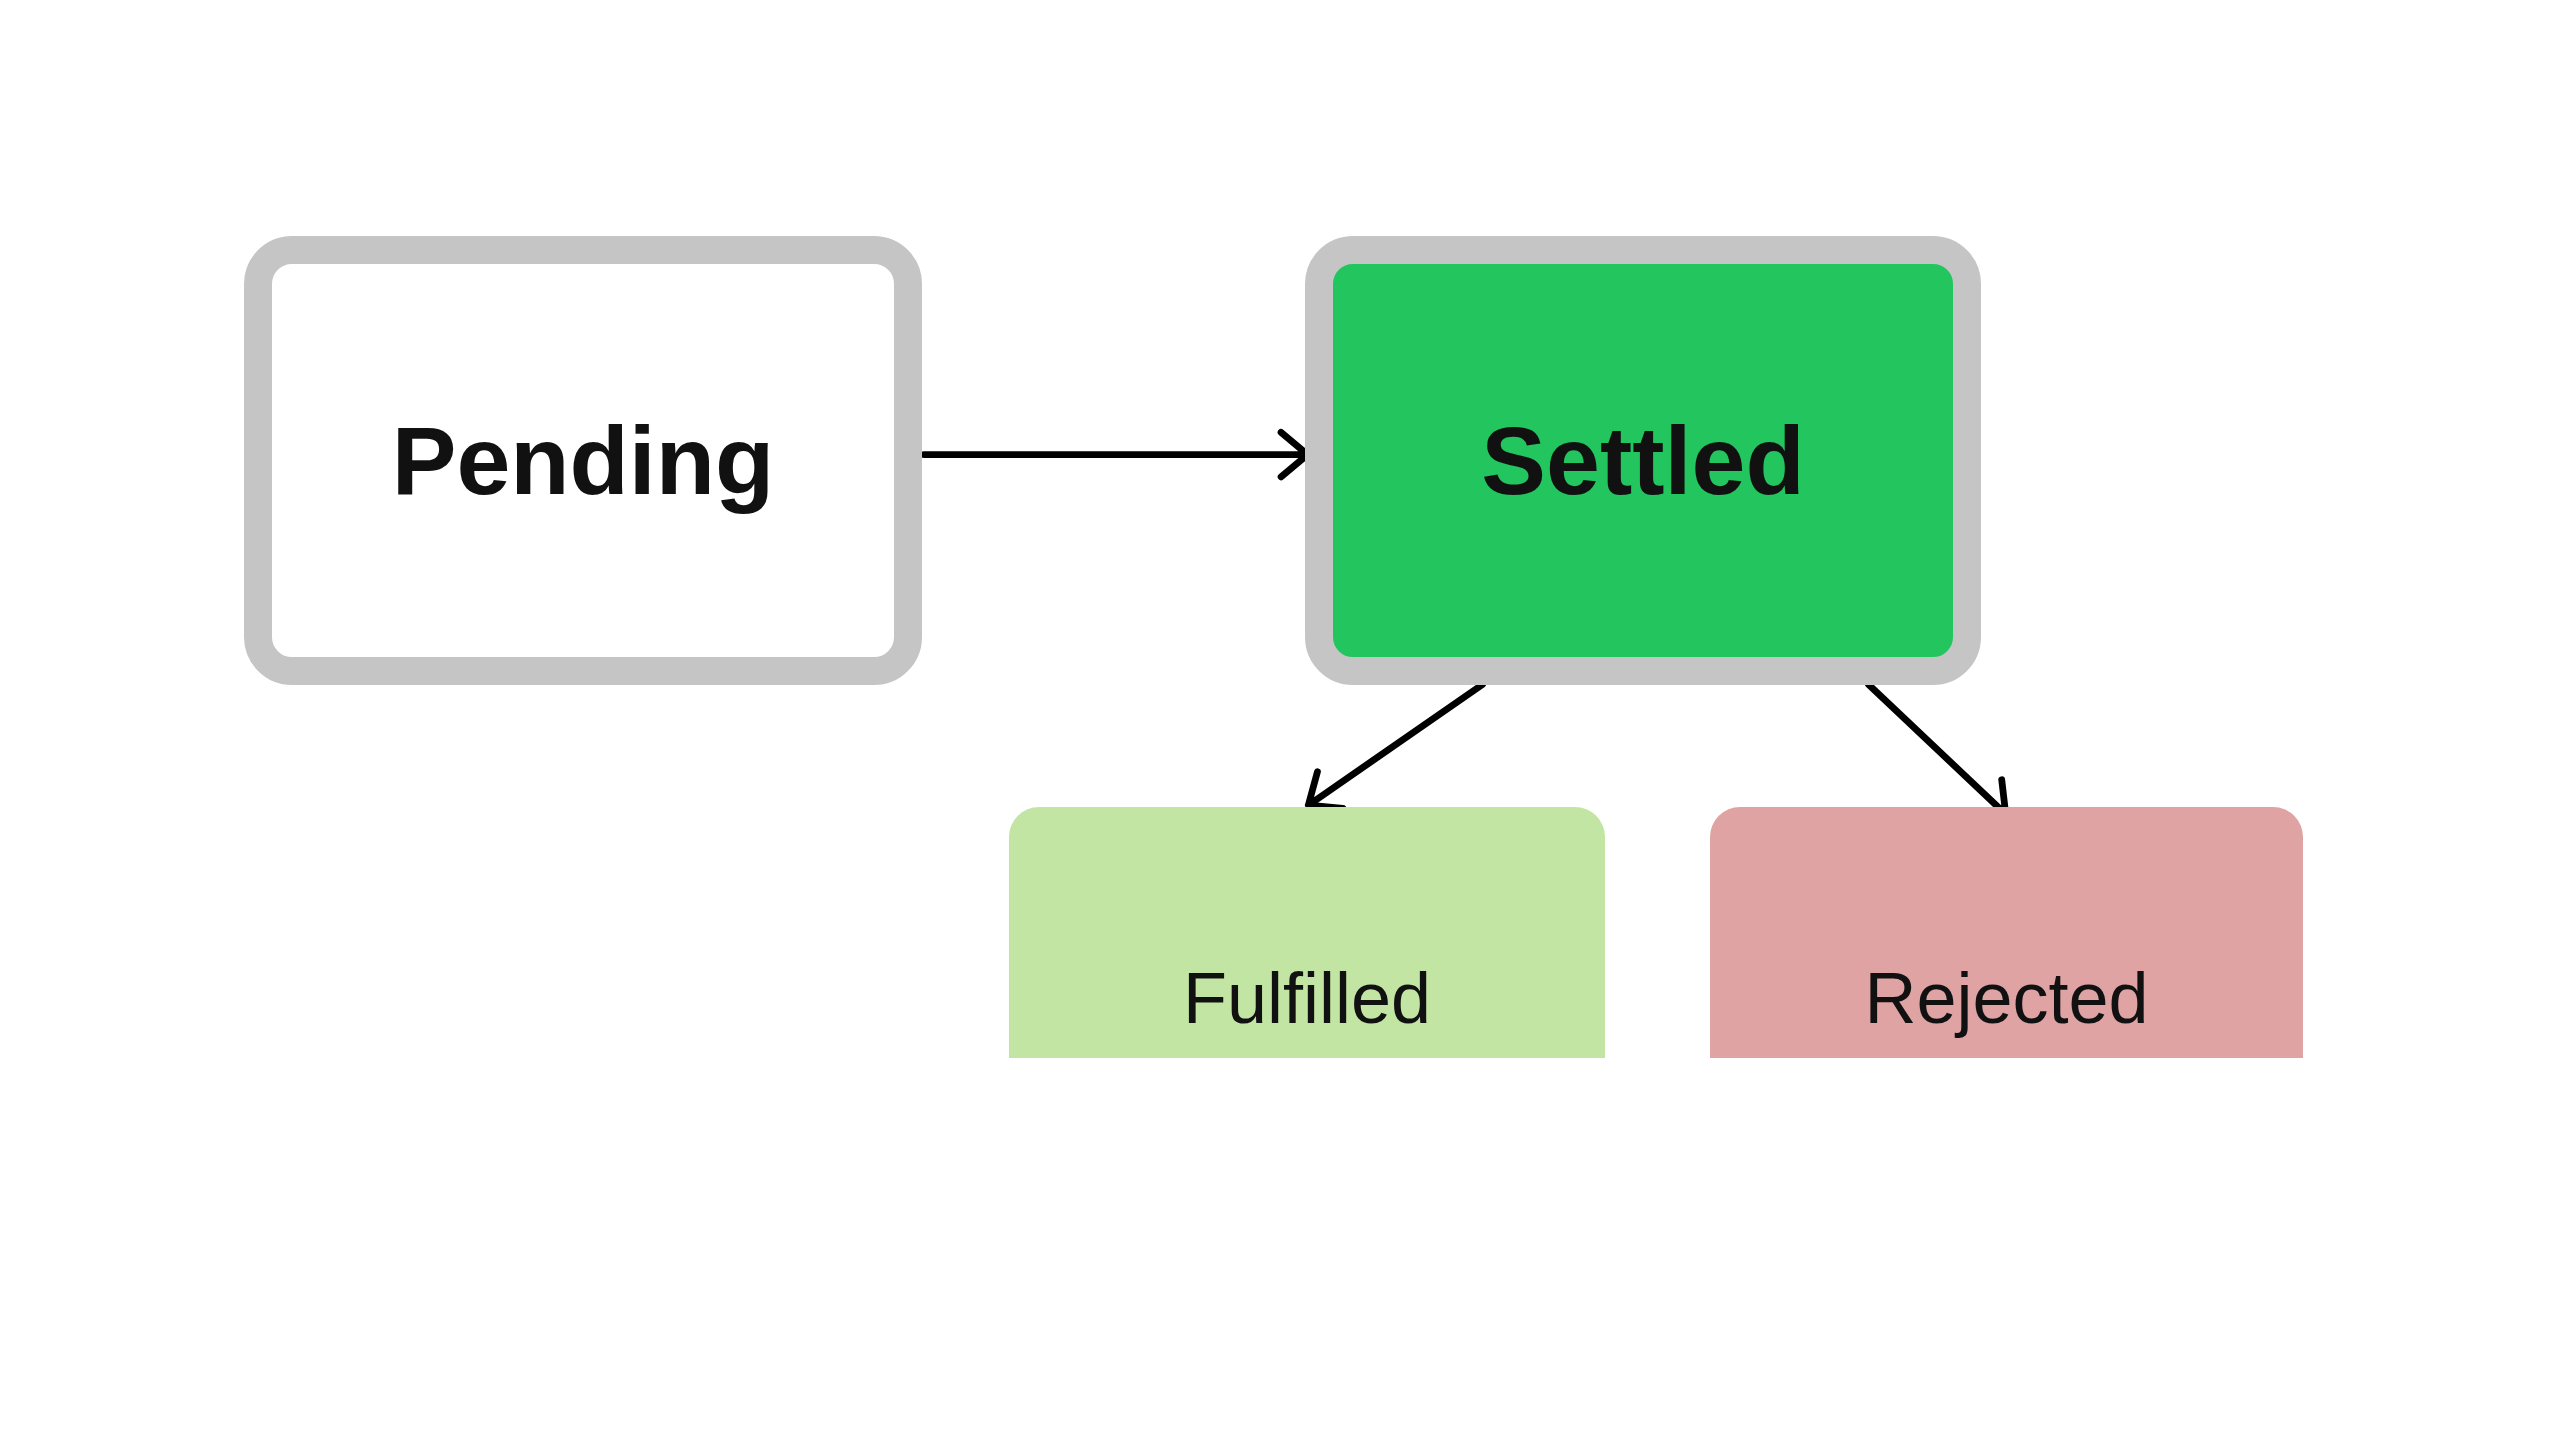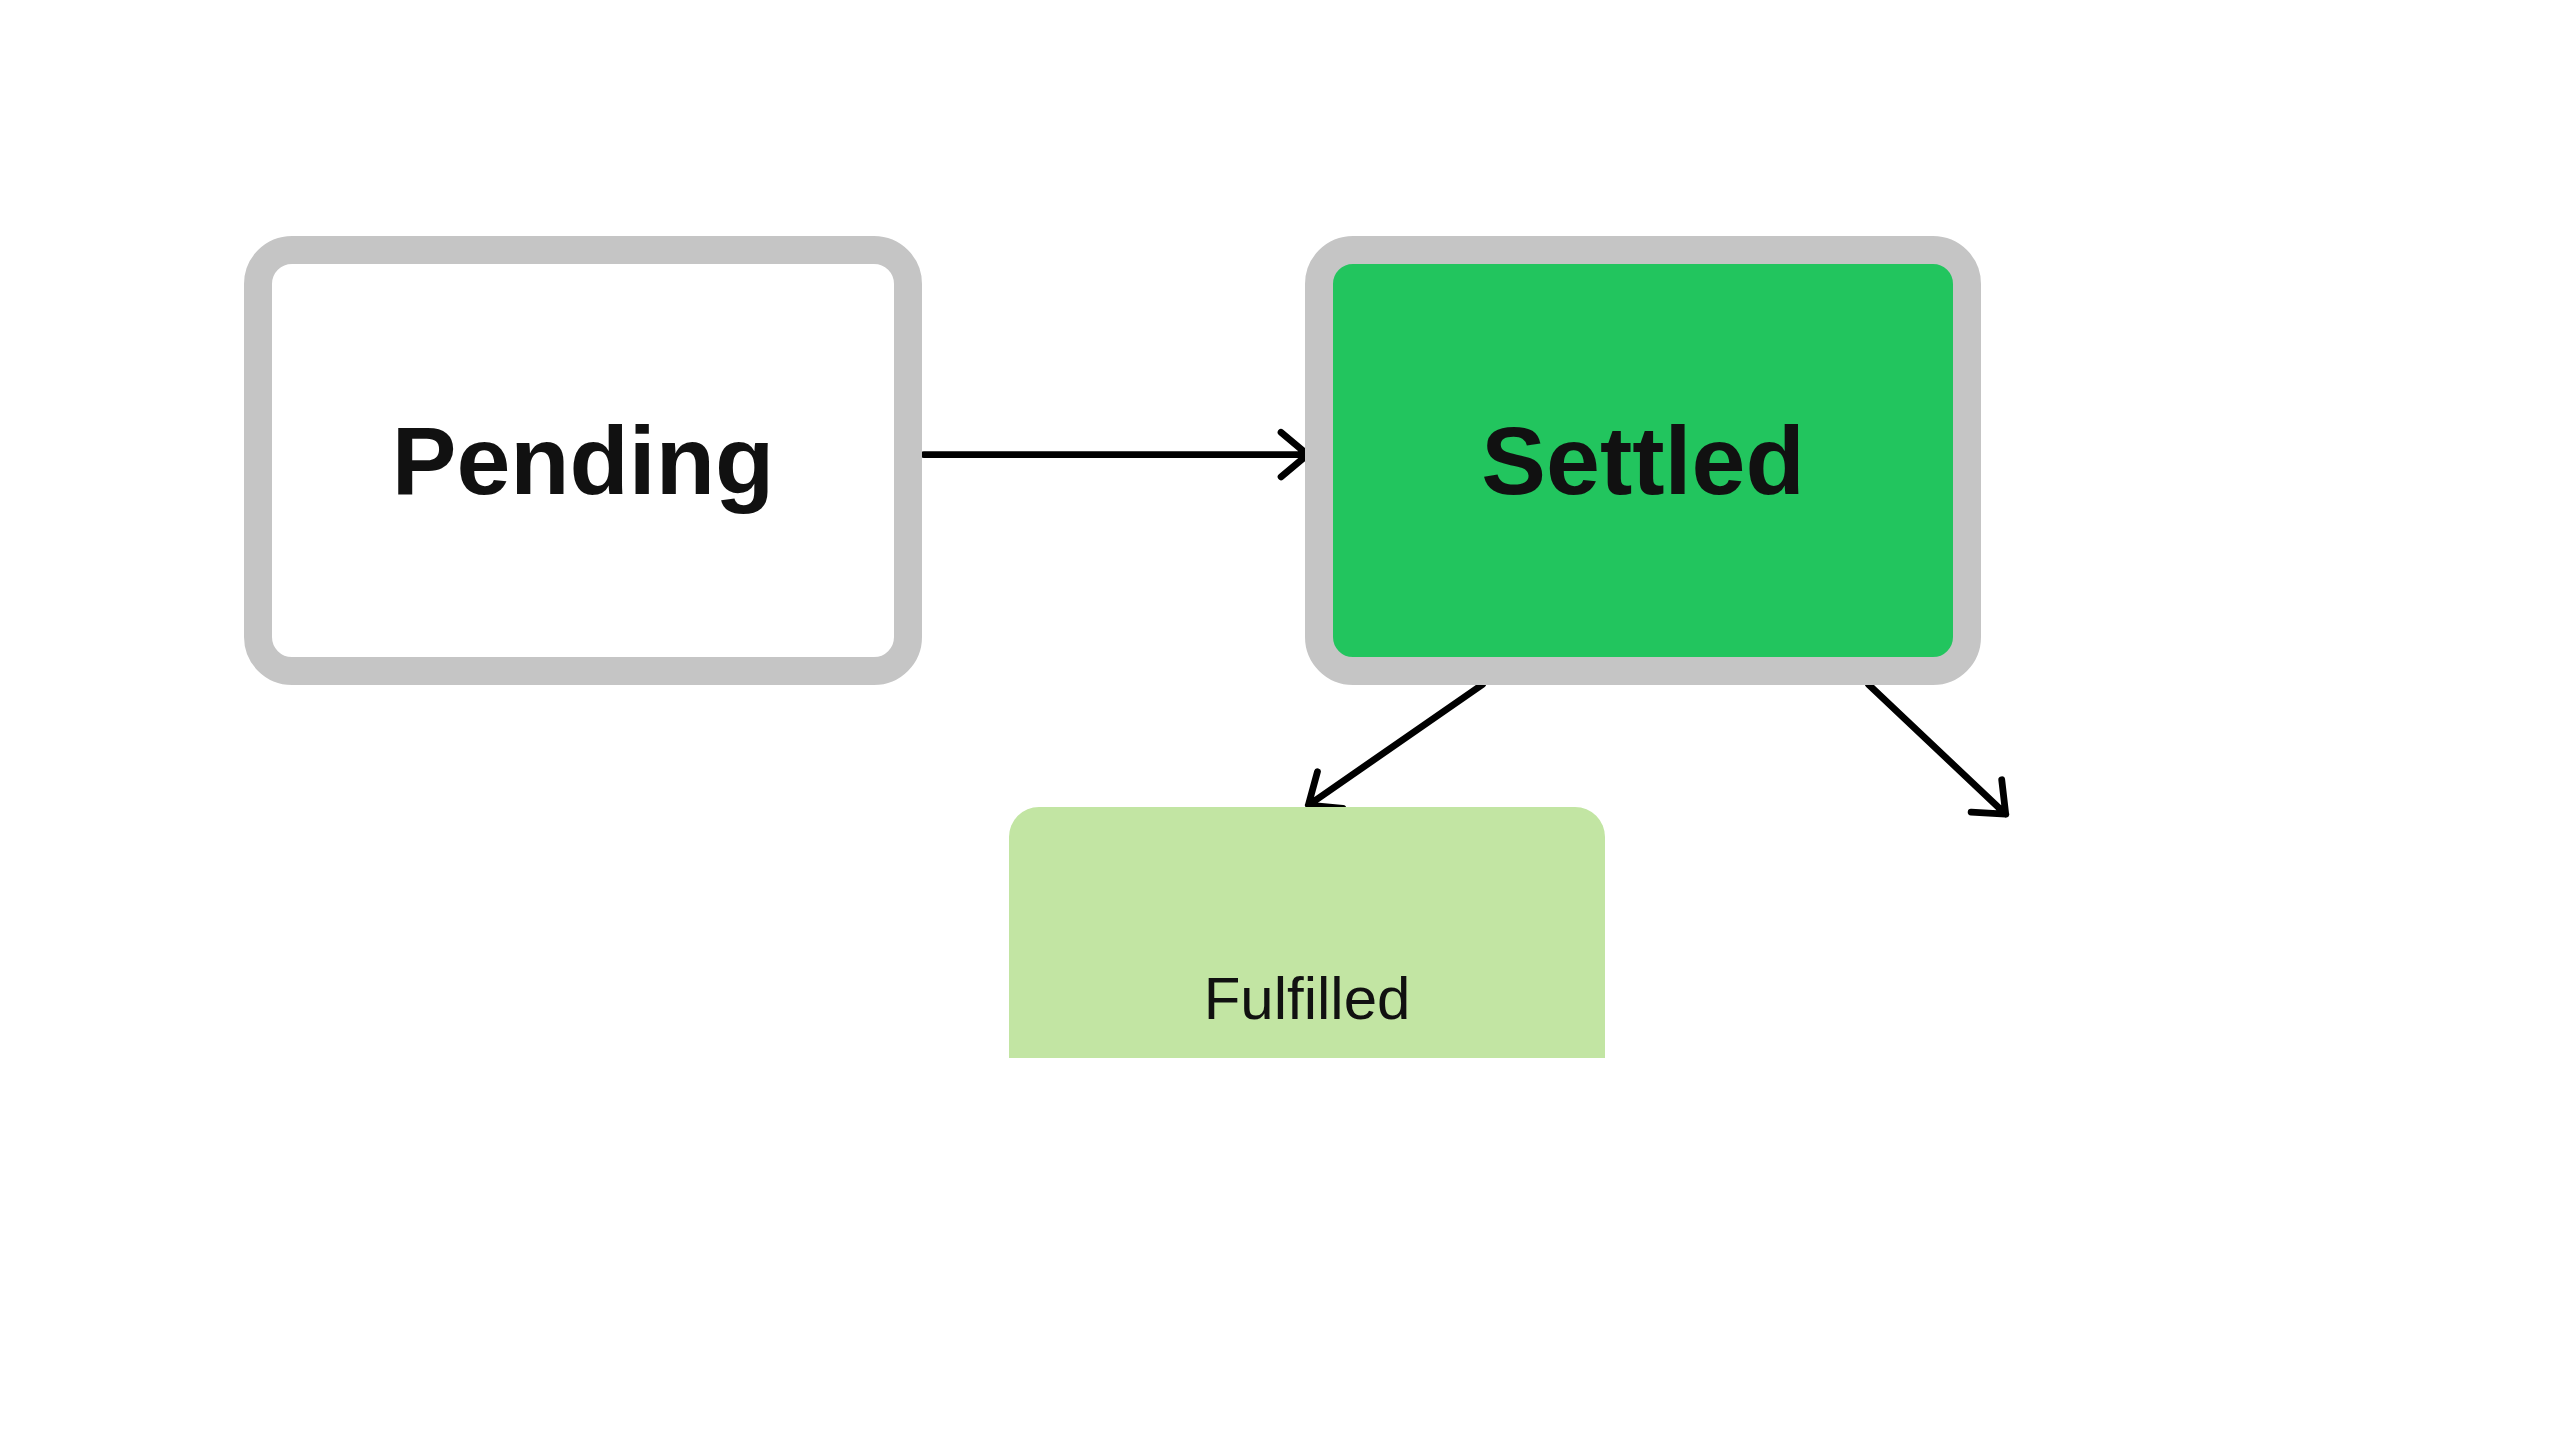--- a/index.html
+++ b/index.html
@@ -37,21 +37,21 @@
     border-width: 28px;
     border-radius: 48px;
     font-weight: 700;
     font-size: 97px;
     letter-spacing: 0px;
   }
   .node.outcome {
     border: none;
     border-radius: 30px;
     font-weight: 400;
-    font-size: 60px;
+    font-size: 72px;
   }
   #node-pending   { left: 244px;  top: 236px;  width: 678px; height: 449px; }
   #node-settled   { left: 1305px; top: 236px;  width: 676px; height: 449px; }
   #node-fulfilled { left: 1009px; top: 807px; width: 596px; height: 382px; }
   #node-rejected  { left: 1710px; top: 807px; width: 593px; height: 382px; }
   .node-label { display: inline-block; }
 </style>
 </head>
 <body>
 
@@ -70,15 +70,18 @@
   </div>
 
   <div class="node state" id="node-settled" style="background-color: #22c55e; border-color: rgb(197, 197, 197); color: rgb(17, 17, 17);">
     <span class="node-label">Settled</span>
   </div>
 
   <div class="node outcome" id="node-fulfilled" style="background-color: rgb(194, 229, 163); color: rgb(17, 17, 17);">
     <span class="node-label">Fulfilled</span>
   </div>
 
+  <div class="node outcome" id="node-rejected" style="background-color: rgb(223, 163, 163); color: rgb(17, 17, 17);">
+    <span class="node-label">Rejected</span>
+  </div>
 
 </div>
 
 
 </body></html>

